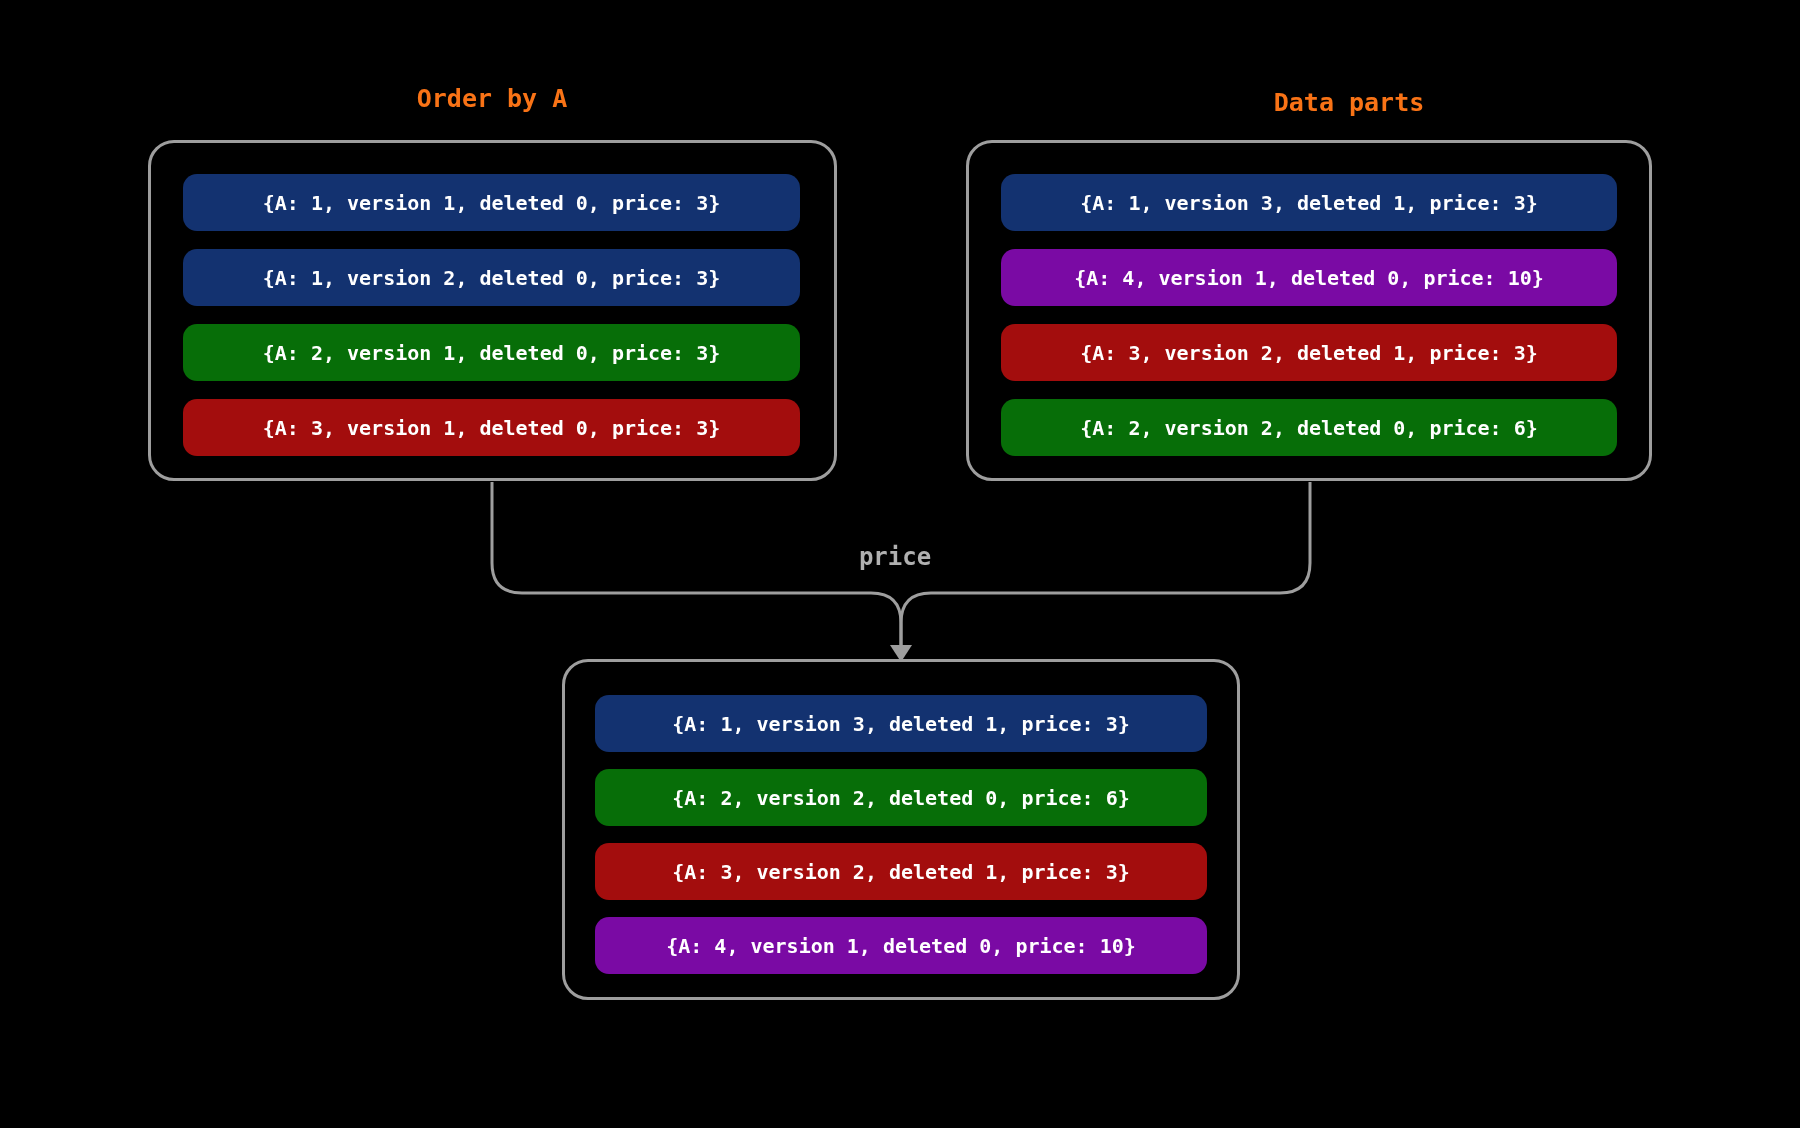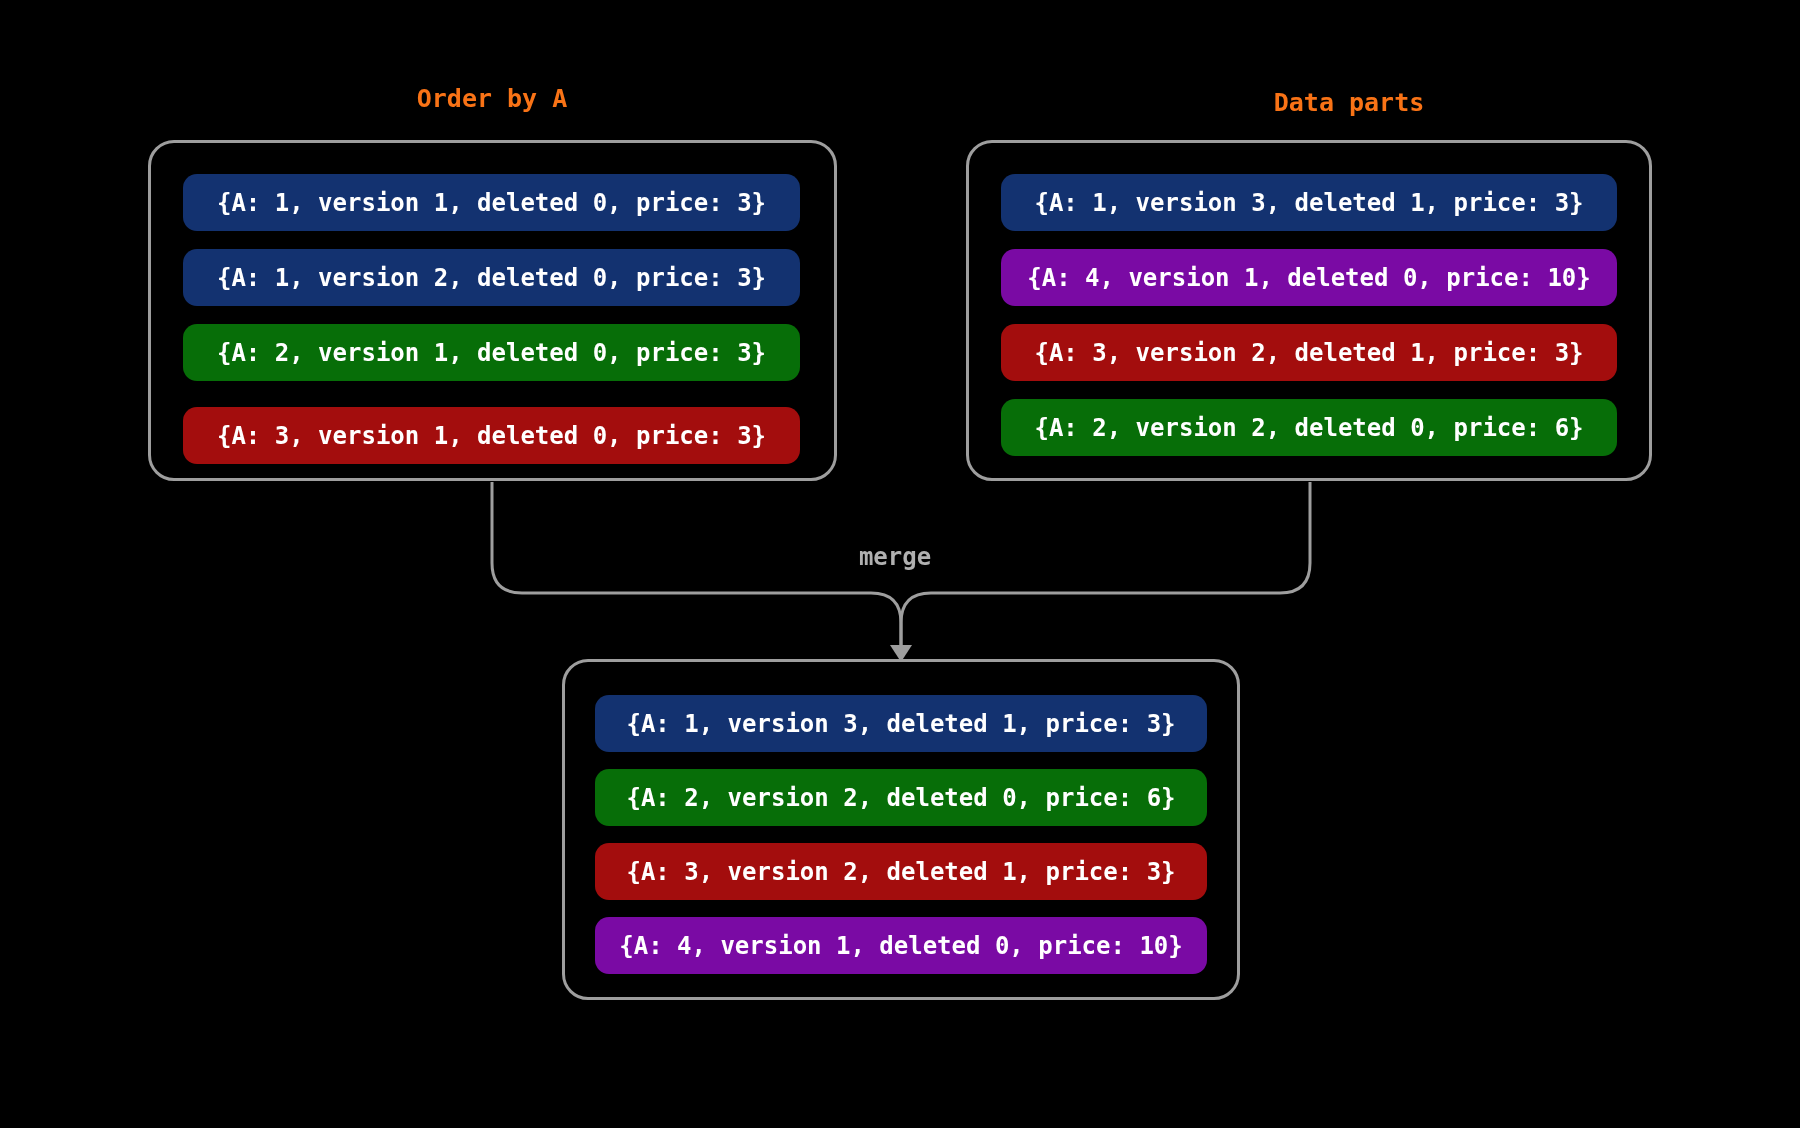--- a/index.html
+++ b/index.html
@@ -14,61 +14,61 @@
   .part-box{
     position:absolute;border:3px solid #9e9e9e;border-radius:26px;
     background:transparent;box-sizing:border-box;
     display:flex;flex-direction:column;justify-content:flex-start;
   }
   .rows{
     display:flex;flex-direction:column;gap:18px;box-sizing:border-box;width:100%;
   }
   .pill{
     height:57px;border-radius:14px;display:flex;align-items:center;justify-content:center;
-    color:#fff;font-size:24px;font-weight:bold;white-space:pre;box-sizing:border-box;
+    color:#fff;font-size:20px;font-weight:bold;white-space:pre;box-sizing:border-box;
   }
   #connector-svg{position:absolute;left:0;top:0;pointer-events:none;}
   .merge-label{
     position:absolute;color:#b0b0b0;font-size:24px;font-weight:bold;
     transform:translateX(-50%);white-space:nowrap;
   }
 </style>
 </head>
 <body>
 
 <div id="canvas">
 
   <div class="group-title" style="left:492px;top:84px;">Order by A</div>
   <div class="group-title" style="left:1309px;top:88px;margin-left:40px;">Data parts</div>
 
   <div class="part-box" style="left:148px;top:140px;width:689px;height:341px;">
     <div class="rows" style="padding:31px 34px 0 32px;">
       <div class="pill" style="background: rgb(19, 50, 112);">{A: 1, version 1, deleted 0, price: 3}</div>
       <div class="pill" style="background: rgb(19, 50, 112);">{A: 1, version 2, deleted 0, price: 3}</div>
       <div class="pill" style="background: rgb(7, 110, 8); text-align: right;">{A: 2, version 1, deleted 0, price: 3}</div>
-      <div class="pill" style="background: rgb(163, 13, 13); margin-top: 8px;">{A: 3, version 1, deleted 0, price: 3}</div>
+      <div class="pill" style="background: rgb(163, 13, 13);">{A: 3, version 1, deleted 0, price: 3}</div>
     </div>
   </div>
 
   <div class="part-box" style="left:966px;top:140px;width:686px;height:341px;">
     <div class="rows" style="padding:31px 32px 0 32px;">
       <div class="pill" style="background: rgb(19, 50, 112);">{A: 1, version 3, deleted 1, price: 3}</div>
       <div class="pill" style="background: rgb(122, 10, 164);">{A: 4, version 1, deleted 0, price: 10}</div>
       <div class="pill" style="background: rgb(163, 13, 13);">{A: 3, version 2, deleted 1, price: 3}</div>
       <div class="pill" style="background: rgb(7, 110, 8);">{A: 2, version 2, deleted 0, price: 6}</div>
     </div>
   </div>
 
   <svg id="connector-svg" width="1800" height="1128" viewBox="0 0 1800 1128">
     <path d="M492,482 L492,563 Q492,593 522,593 L871,593 Q901,593 901,623 L901,646" fill="none" stroke="#9e9e9e" stroke-width="3"></path>
     <path d="M1310,482 L1310,563 Q1310,593 1280,593 L931,593 Q901,593 901,623 L901,646" fill="none" stroke="#9e9e9e" stroke-width="3"></path>
     <polygon points="890,645 912,645 901,662" fill="#9e9e9e"></polygon>
   </svg>
 
-  <div class="merge-label" style="left:895px;top:543px;">merge</div>
+  <div class="merge-label" style="left:895px;top:543px;">price</div>
 
   <div class="part-box" style="left:562px;top:659px;width:678px;height:341px;">
     <div class="rows" style="padding:33px 30px 0 30px;gap:17px;">
       <div class="pill" style="background: rgb(19, 50, 112);">{A: 1, version 3, deleted 1, price: 3}</div>
       <div class="pill" style="background: rgb(7, 110, 8);">{A: 2, version 2, deleted 0, price: 6}</div>
       <div class="pill" style="background: rgb(163, 13, 13);">{A: 3, version 2, deleted 1, price: 3}</div>
       <div class="pill" style="background: rgb(122, 10, 164);">{A: 4, version 1, deleted 0, price: 10}</div>
     </div>
   </div>
 

